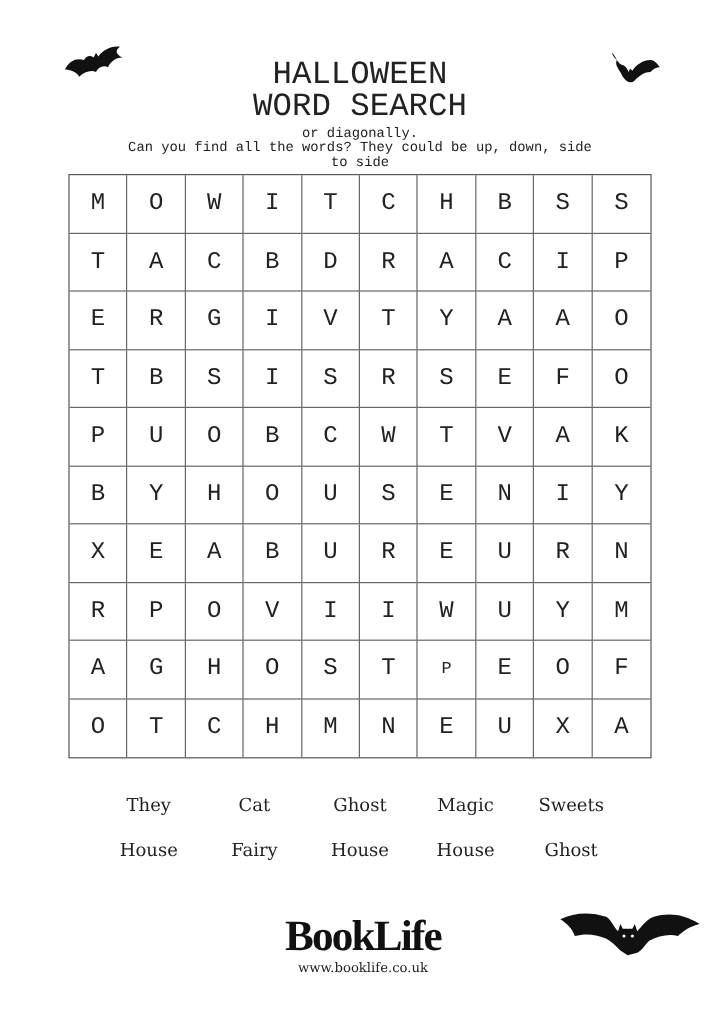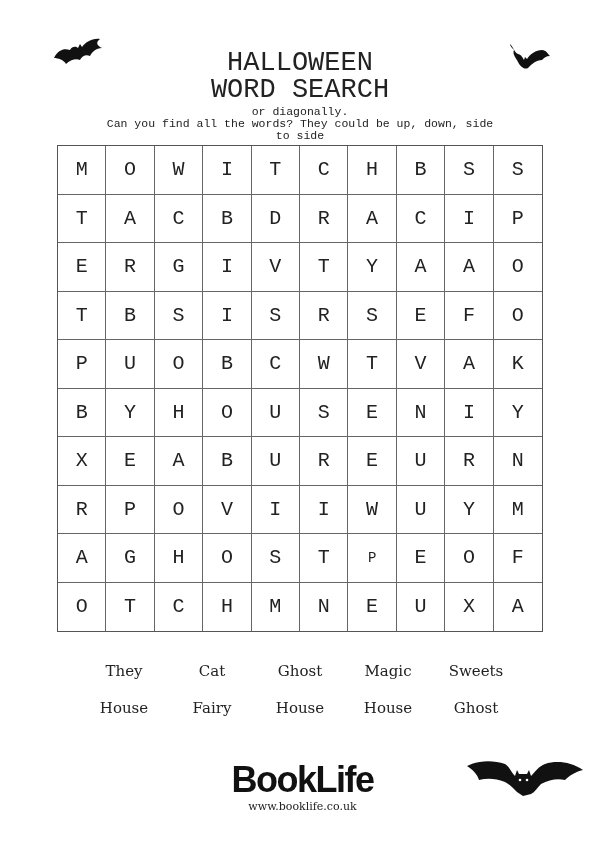--- a/index.html
+++ b/index.html
@@ -10,21 +10,21 @@
   .subtitle { position:absolute; top:106px; left:100px; width:400px; text-align:center; font-family:"Liberation Mono", monospace; font-size:11.5px; line-height:12px; color:#222; }
   .grid { position:absolute; left:57px; top:145px; width:486px; height:487px; border:1px solid #555; box-sizing:border-box; display:grid; grid-template-columns:repeat(10, 1fr); grid-template-rows:repeat(10, 1fr); }
   .cell { border-right:1px solid #666; border-bottom:1px solid #666; display:flex; align-items:center; justify-content:center; font-family:"Liberation Mono", "DejaVu Sans Mono", monospace; font-size:20px; color:#222; }
   .cell:nth-child(10n) { border-right:none; }
   .cell:nth-child(n+91) { border-bottom:none; }
   .cell.small { font-size:14px; }
   .words { position:absolute; left:80px; top:662px; width:440px; display:grid; grid-template-columns:repeat(5, 1fr); row-gap:19px; }
   .word { text-align:center; font-family:"DejaVu Serif", serif; font-size:15px; color:#222; }
   .bat { position:absolute; }
   .logo { position:absolute; left:215px; top:762px; width:175px; text-align:center; }
-  .logo-text { font-family:Liberation Sans, sans-serif; font-weight:bold; font-size:36px; line-height:36px; color:#111; letter-spacing:-1.5px; }
+  .logo-text { font-family:Liberation Serif, serif; font-weight:bold; font-size:36px; line-height:36px; color:#111; letter-spacing:-1.5px; }
   .logo-url { font-family:"DejaVu Serif", serif; font-size:11px; color:#222; margin-top:2px; }
 </style>
 </head>
 <body>
 
 <svg class="bat" style="left:52px;top:36px;" width="52" height="32" viewBox="0 0 52 32">
   <path d="M2 22 C6 14 12 12 18 14 C20 10 24 10 26 12 L28 8 L30 11 C34 6 40 2 48 3 C44 6 44 9 50 12 C44 12 40 16 38 20 C34 18 30 20 28 24 C24 22 18 24 14 28 C12 24 6 22 2 22 Z" fill="#111"></path>
 </svg>
 <svg class="bat" style="left:508px;top:42px;" width="44" height="30" viewBox="0 0 44 30">
   <path d="M2 2 C6 6 6 10 10 12 C12 12 14 14 16 18 L17 15 L19 17 C22 12 28 8 34 8 C38 8 40 12 42 14 C38 14 36 16 34 18 C28 18 24 22 20 26 C16 28 12 24 10 20 C8 16 4 12 6 8 C4 6 2 4 2 2 Z" fill="#111"></path>

